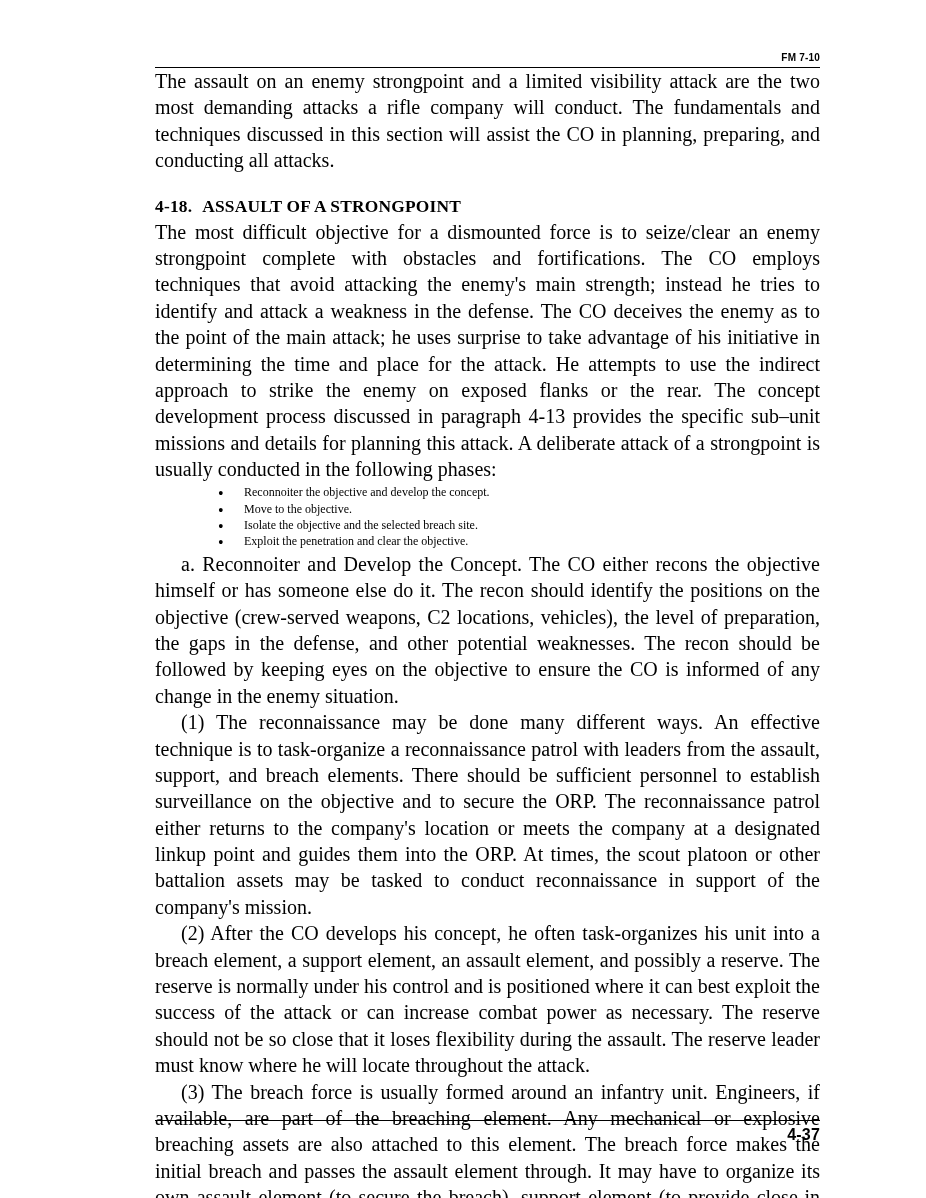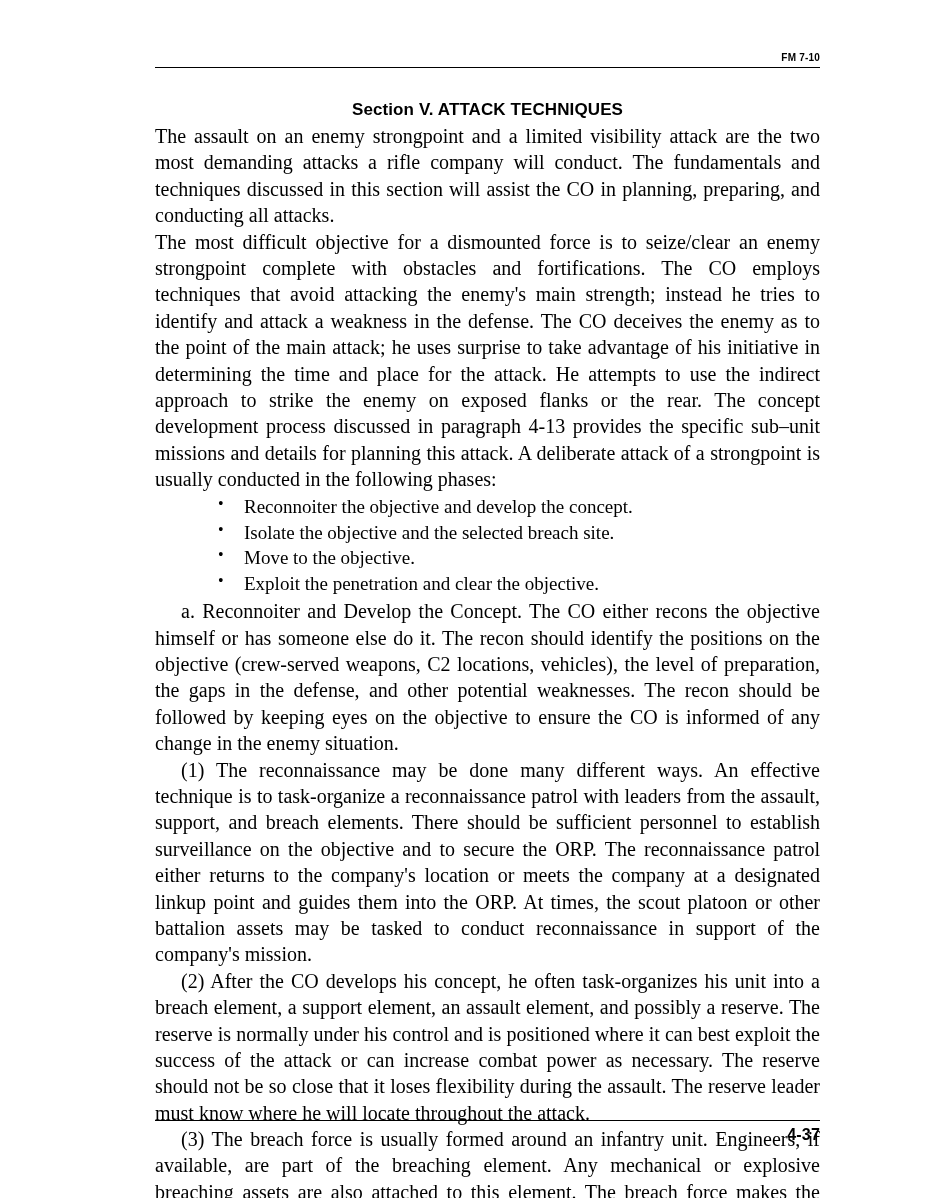--- a/index.html
+++ b/index.html
@@ -71,21 +71,21 @@
   }
   h2.para-head .num {
     margin-right: 10px;
   }
   ul.bullets {
     list-style: none;
     margin: 2px 0 2px 0;
     padding: 0;
   }
   ul.bullets li {
-    font-size: 19px;
+    font-size: 12px;
     line-height: 1.34;
     margin-left: 63px;
     position: relative;
     padding-left: 26px;
   }
   ul.bullets li::before {
     content: "\2022";
     position: absolute;
     left: 0;
     top: -1px;
@@ -120,31 +120,33 @@
 
 <div class="page">
 
   <div class="content">
 
     <div class="header-line">
       <span>FM 7-10</span>
     </div>
     <hr class="header-rule">
 
-    <h1 class="section-title">Section V.  ATTACK TECHNIQUES</h1>
 
     <p class="body">The assault on an enemy strongpoint and a limited visibility attack are the two most demanding attacks a rifle company will conduct. The fundamentals and techniques discussed in this section will assist the CO in planning, preparing, and conducting all attacks.</p>
 
+    <h2 class="para-head">
+      <span class="num">4-18.</span><span>ASSAULT OF A STRONGPOINT</span>
+    </h2>
 
     <p class="body">The most difficult objective for a dismounted force is to seize/clear an enemy strongpoint complete with obstacles and fortifications. The CO employs techniques that avoid attacking the enemy's main strength; instead he tries to identify and attack a weakness in the defense. The CO deceives the enemy as to the point of the main attack; he uses surprise to take advantage of his initiative in determining the time and place for the attack. He attempts to use the indirect approach to strike the enemy on exposed flanks or the rear. The concept development process discussed in paragraph 4-13 provides the specific sub–unit missions and details for planning this attack. A deliberate attack of a strongpoint is usually conducted in the following phases:</p>
 
     <ul class="bullets">
       <li>Reconnoiter the objective and develop the concept.</li>
+      <li>Move to the objective.</li>
       <li>Isolate the objective and the selected breach site.</li>
-      <li>Move to the objective.</li>
       <li>Exploit the penetration and clear the objective.</li>
     </ul>
 
     <p class="body indent"><span>a.</span> <span class="lead-bold">Reconnoiter and Develop the Concept</span><span>. The CO either recons the objective himself or has someone else do it. The recon should identify the positions on the objective (crew-served weapons, C2 locations, vehicles), the level of preparation, the gaps in the defense, and other potential weaknesses. The recon should be followed by keeping eyes on the objective to ensure the CO is informed of any change in the enemy situation.</span></p>
 
     <p class="body indent">(1) The reconnaissance may be done many different ways. An effective technique is to task-organize a reconnaissance patrol with leaders from the assault, support, and breach elements. There should be sufficient personnel to establish surveillance on the objective and to secure the ORP. The reconnaissance patrol either returns to the company's location or meets the company at a designated linkup point and guides them into the ORP. At times, the scout platoon or other battalion assets may be tasked to conduct reconnaissance in support of the company's mission.</p>
 
     <p class="body indent">(2) After the CO develops his concept, he often task-organizes his unit into a breach element, a support element, an assault element, and possibly a reserve. The reserve is normally under his control and is positioned where it can best exploit the success of the attack or can increase combat power as necessary. The reserve should not be so close that it loses flexibility during the assault. The reserve leader must know where he will locate throughout the attack.</p>
 
     <p class="body indent">(3) The breach force is usually formed around an infantry unit. Engineers, if available, are part of the breaching element. Any mechanical or explosive breaching assets are also attached to this element. The breach force makes the initial breach and passes the assault element through. It may have to organize its own assault element (to secure the breach), support element (to provide close-in suppression), and breach element (to actually breach the obstacles).</p>

